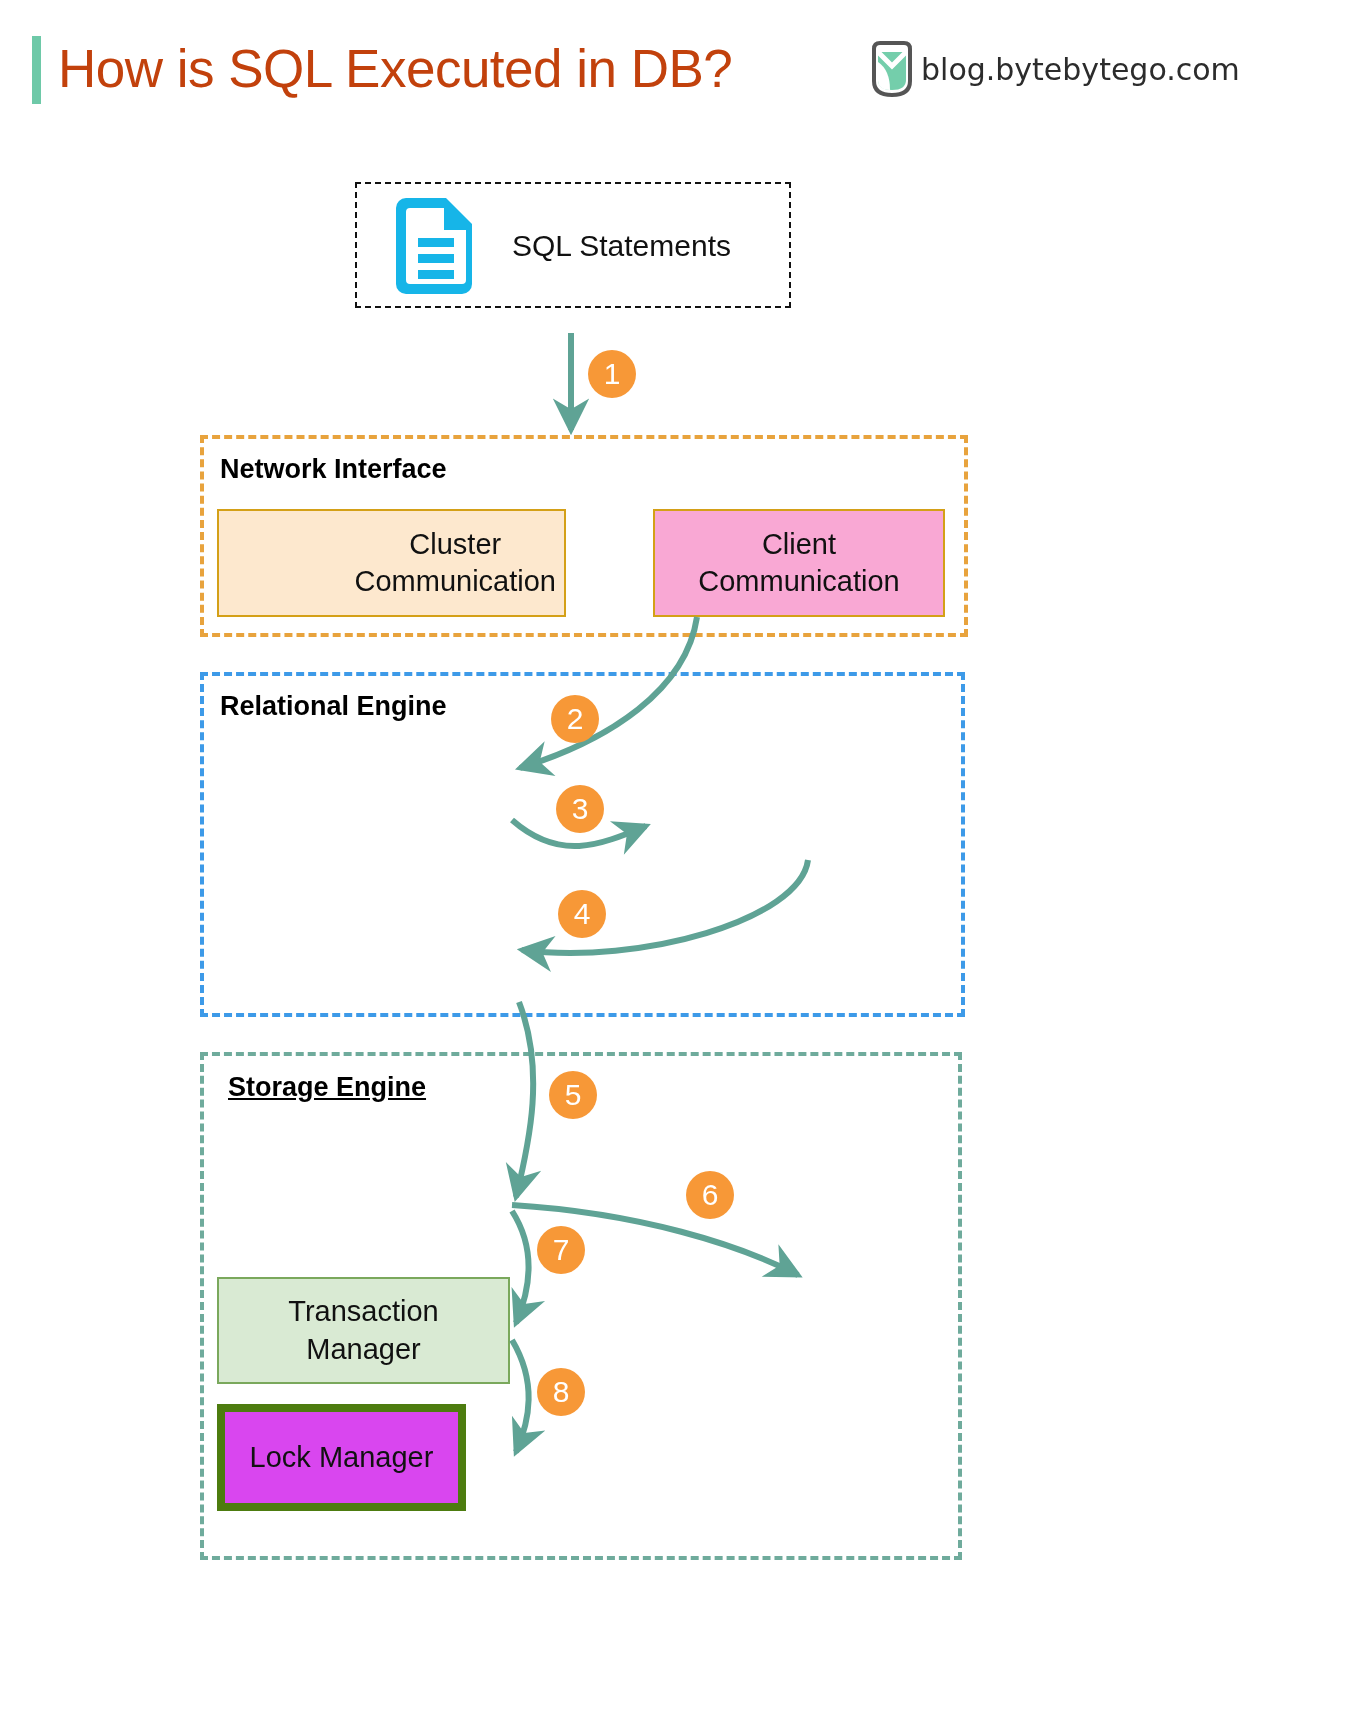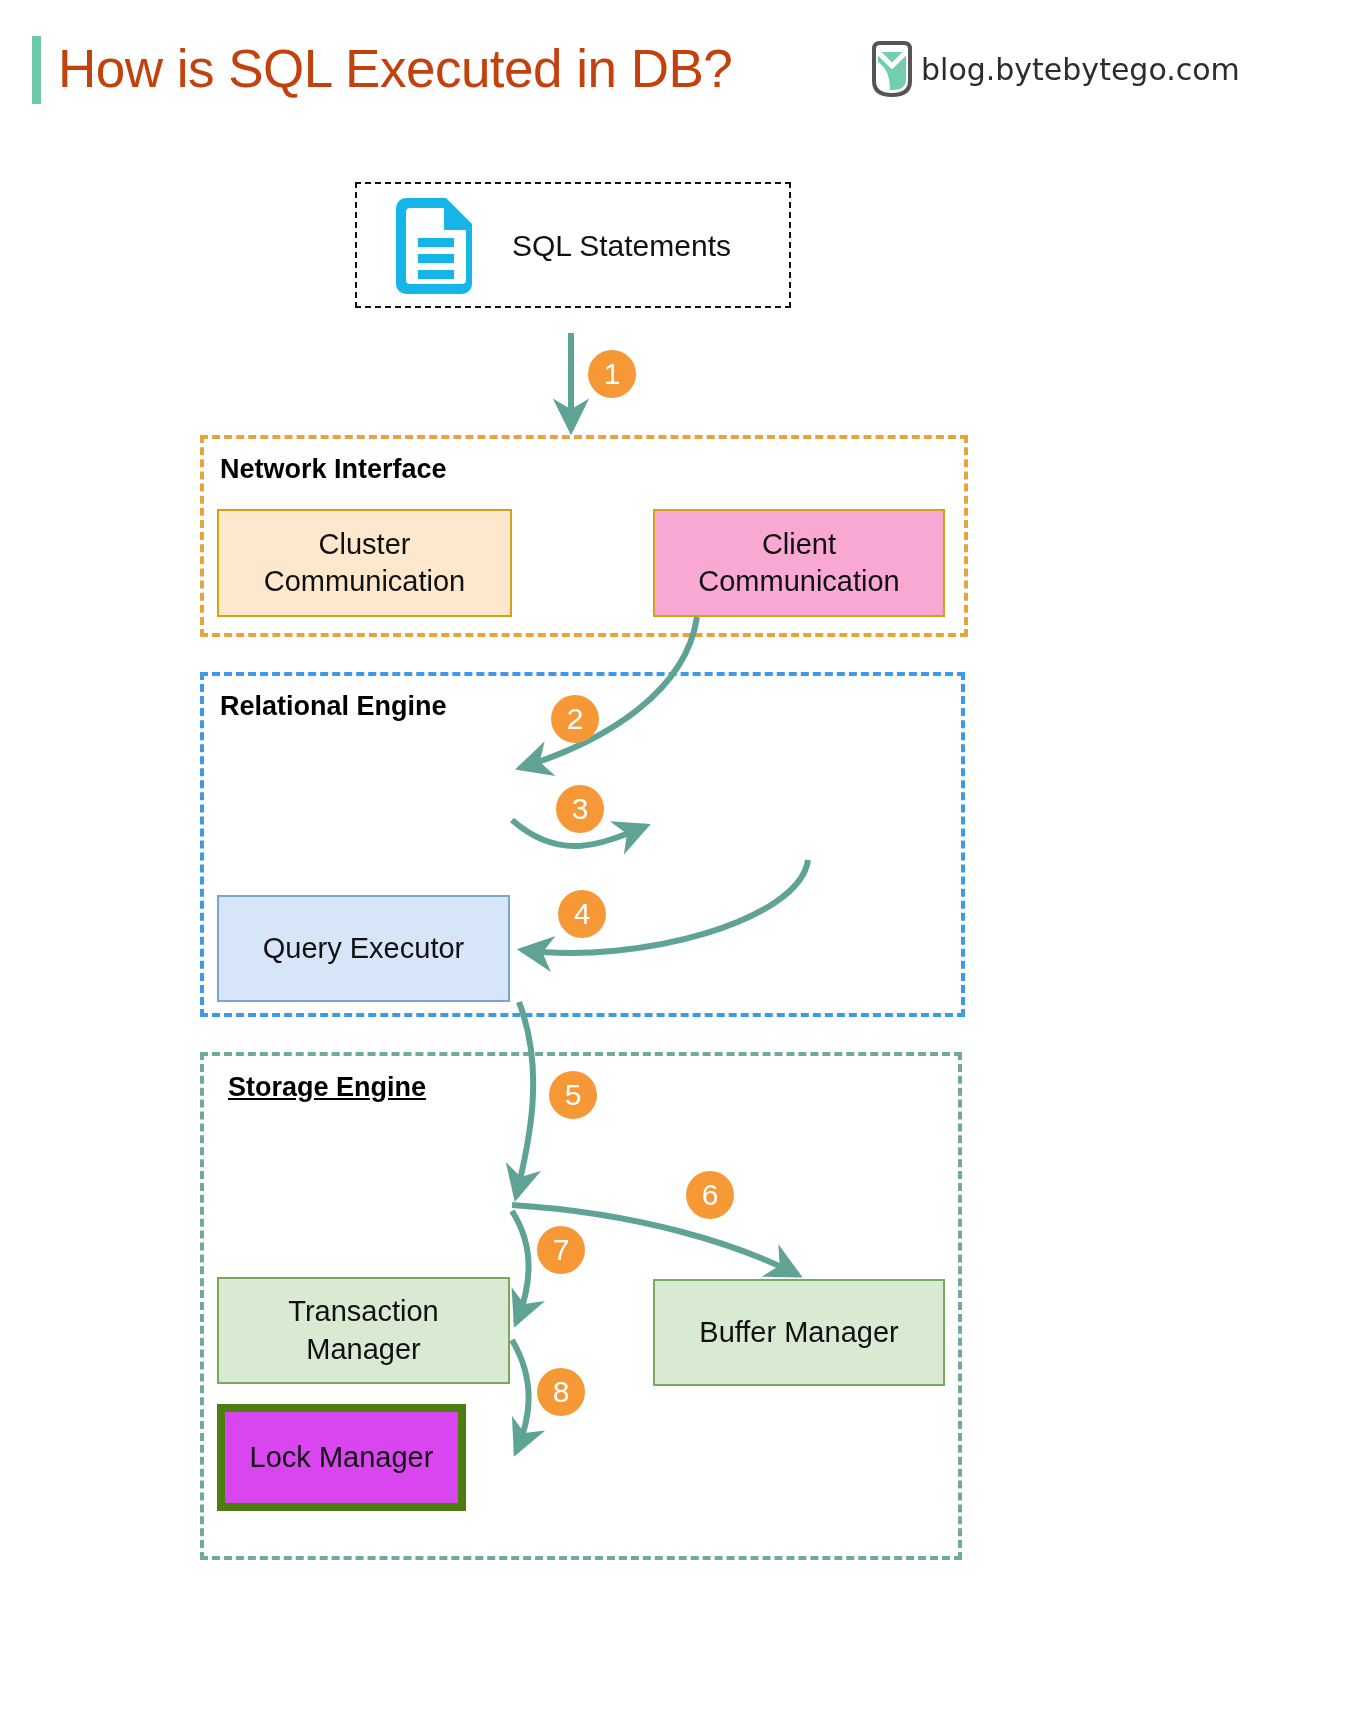--- a/index.html
+++ b/index.html
@@ -61,42 +61,36 @@
       <rect x="30" y="40" width="36" height="9" fill="#16b5e8"></rect>
       <rect x="30" y="56" width="36" height="9" fill="#16b5e8"></rect>
       <rect x="30" y="72" width="36" height="9" fill="#16b5e8"></rect>
     </svg>
   </span>
   <div class="sql-label" style="left:512px;top:229px;">SQL Statements</div>
 
   <div class="grp" style="left:200px;top:435px;width:768px;height:202px;border:4px dashed #e8a33d;"></div>
   <div class="grp-label" style="left:220px;top:454px;">Network Interface</div>
 
-  <div class="node" style="left:217px;top:509px;width:295px;height:108px;background:#fde8ce;border:2px solid #d4a017;">
+  <div class="node" style="left:217px;top:509px;width:349px;height:108px;background:#fde8ce;border:2px solid #d4a017;justify-content:flex-end;">
     <span style="white-space:pre-line;">Cluster
 Communication</span>
   </div>
   <div class="node" style="left:653px;top:509px;width:292px;height:108px;background:#f9a8d4;border:2px solid #d4a017;">
     <span style="white-space:pre-line;">Client
 Communication</span>
   </div>
 
   <div class="grp" style="left:200px;top:672px;width:765px;height:345px;border:4px dashed #3d9ae8;"></div>
   <div class="grp-label" style="left:220px;top:691px;">Relational Engine</div>
 
-  <div class="node" style="left:217px;top:895px;width:293px;height:107px;background:#d7e5f8;border:2px solid #7fa5cf;">
-    <span>Query Executor</span>
-  </div>
 
   <div class="grp" style="left:200px;top:1052px;width:762px;height:508px;border:4px dashed #6fab9c;"></div>
   <div class="grp-label" style="left:228px;top:1072px;text-decoration:underline;">Storage Engine</div>
 
-  <div class="node" style="left:653px;top:1279px;width:292px;height:107px;background:#d9ead3;border:2px solid #7aa85c;">
-    <span>Buffer Manager</span>
-  </div>
   <div class="node" style="left:217px;top:1277px;width:293px;height:107px;background:#d9ead3;border:2px solid #7aa85c;">
     <span style="white-space:pre-line;">Transaction
 Manager</span>
   </div>
   <div class="node" style="left:217px;top:1404px;width:249px;height:107px;background:#d946ef;border:8px solid #4d7c0f;">
     <span>Lock Manager</span>
   </div>
 
   <svg class="arrows" viewBox="0 0 1358 1722">
     <defs>

